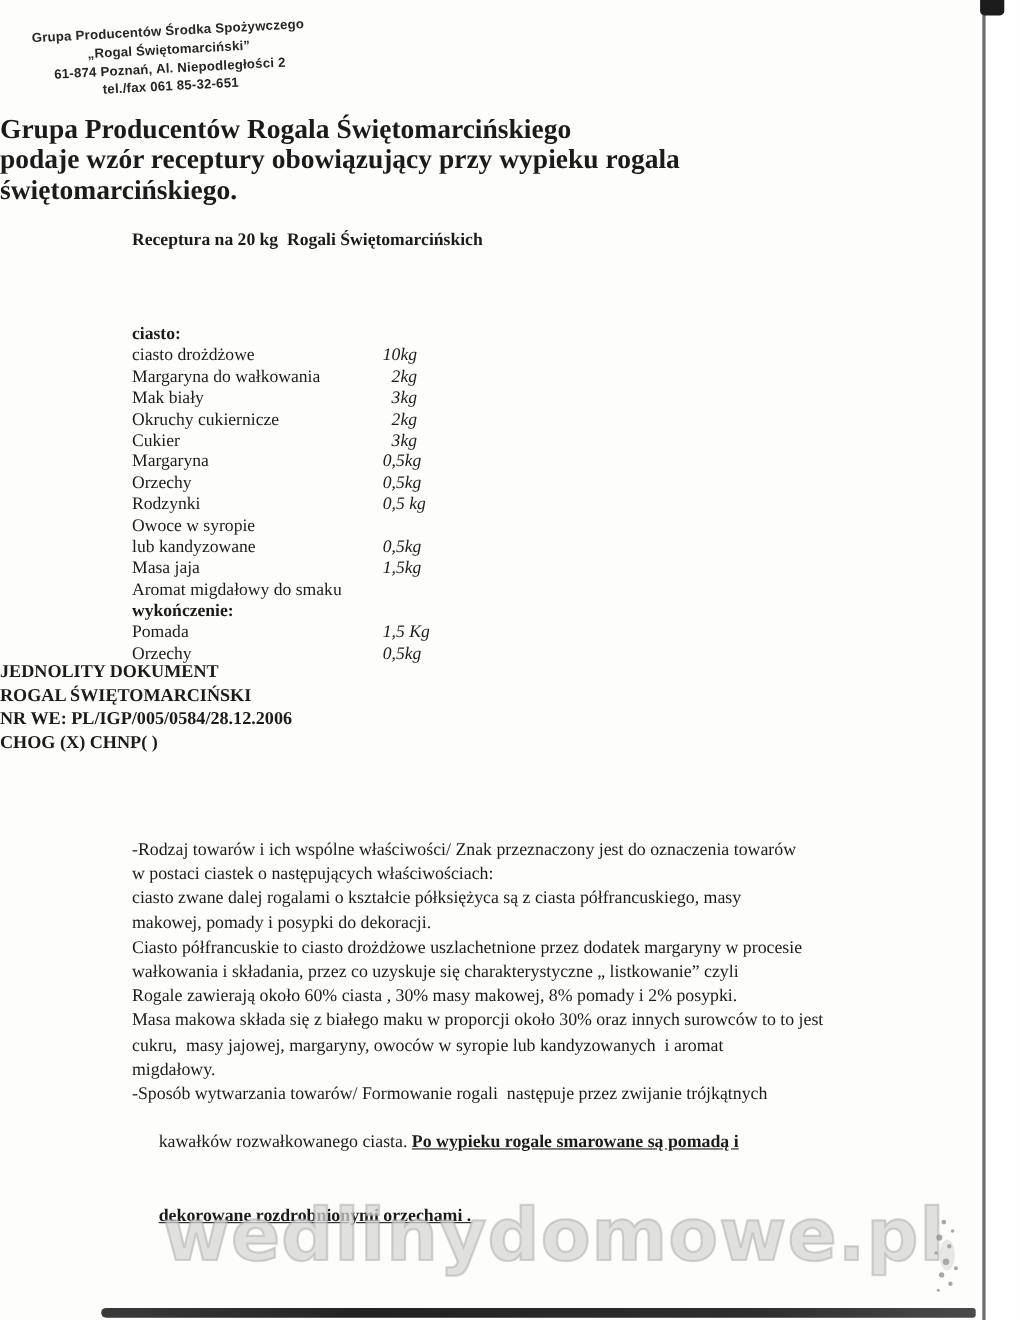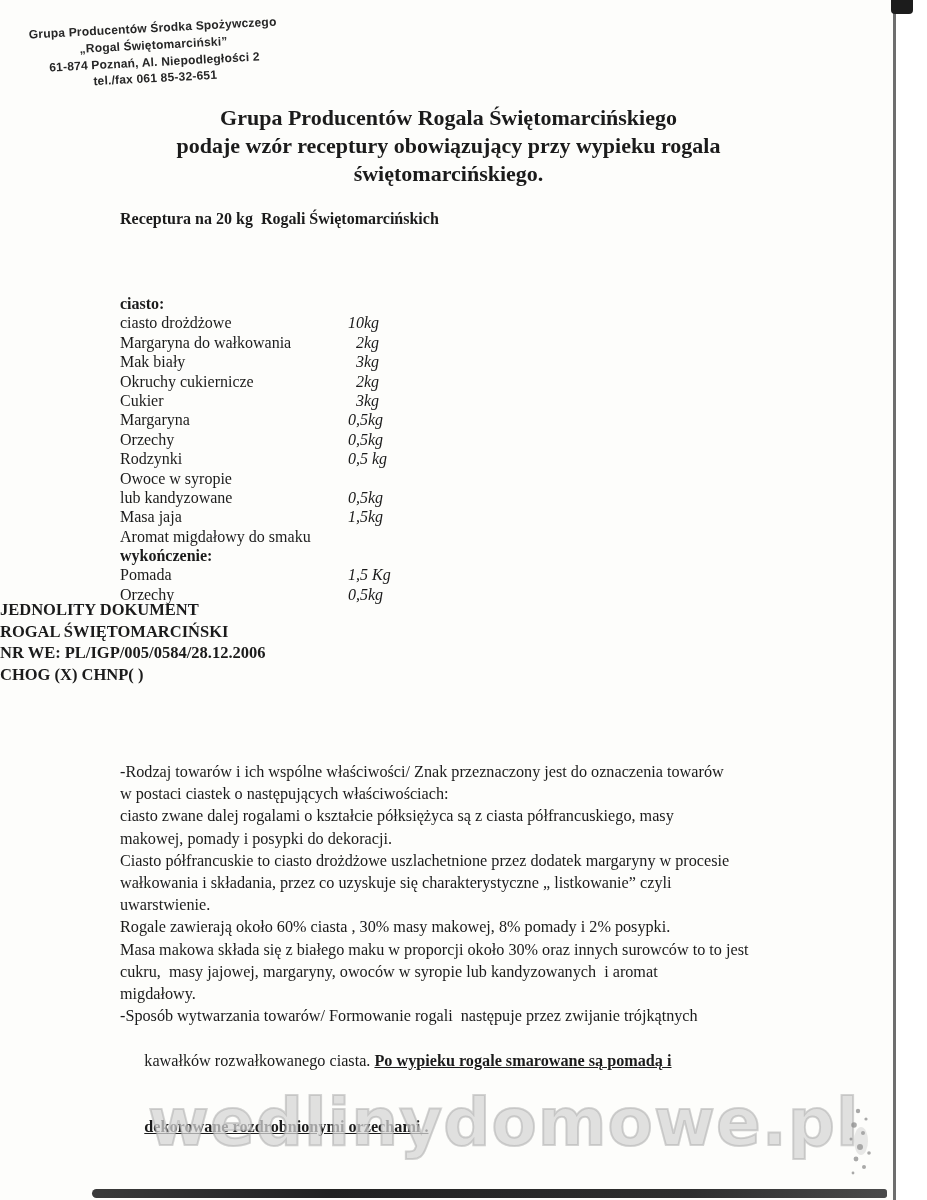--- a/index.html
+++ b/index.html
@@ -24,23 +24,22 @@
     font-weight: bold;
     font-size: 12px;
     line-height: 1.4;
     color: #262626;
     letter-spacing: 0.2px;
   }
 
   
   .doc-title {
     left: 0; right: 30px; top: 104px;
-    text-align: center;
-    font-weight: bold;
-    font-size: 22px;
+    font-weight: bold;
+    font-size: 25px;
     line-height: 28px;
   }
 
   
   .recipe-heading {
     left: 120px; top: 210px;
     font-weight: bold;
     font-size: 16px;
   }
   .recipe-list { left: 120px; top: 251px; font-size: 16px; margin-top: 44px; }
@@ -192,21 +191,20 @@
     <div class="prewrap">CHOG (X) CHNP( )</div>
   </div>
 
   <div class="abs body-text">
     <div class="body-line">-Rodzaj towarów i ich wspólne właściwości/ Znak przeznaczony jest do oznaczenia towarów</div>
     <div class="body-line">w postaci ciastek o następujących właściwościach:</div>
     <div class="body-line">ciasto zwane dalej rogalami o kształcie półksiężyca są z ciasta półfrancuskiego, masy</div>
     <div class="body-line">makowej, pomady i posypki do dekoracji.</div>
     <div class="body-line">Ciasto półfrancuskie to ciasto drożdżowe uszlachetnione przez dodatek margaryny w procesie</div>
     <div class="body-line">wałkowania i składania, przez co uzyskuje się charakterystyczne „ listkowanie” czyli</div>
-    <div class="body-line">uwarstwienie.</div>
     <div class="body-line">Rogale zawierają około 60% ciasta , 30% masy makowej, 8% pomady i 2% posypki.</div>
     <div class="body-line">Masa makowa składa się z białego maku w proporcji około 30% oraz innych surowców to to jest</div>
     <div class="body-line">cukru,  masy jajowej, margaryny, owoców w syropie lub kandyzowanych  i aromat</div>
     <div class="body-line">migdałowy.</div>
     <div class="body-line">-Sposób wytwarzania towarów/ Formowanie rogali  następuje przez zwijanie trójkątnych</div>
     <div class="body-line">
       <span>kawałków rozwałkowanego ciasta. </span><span class="bu">Po wypieku rogale smarowane są pomadą i</span>
     </div>
     <div class="body-line">
       <span class="bu">dekorowane rozdrobnionymi orzechami .</span>

